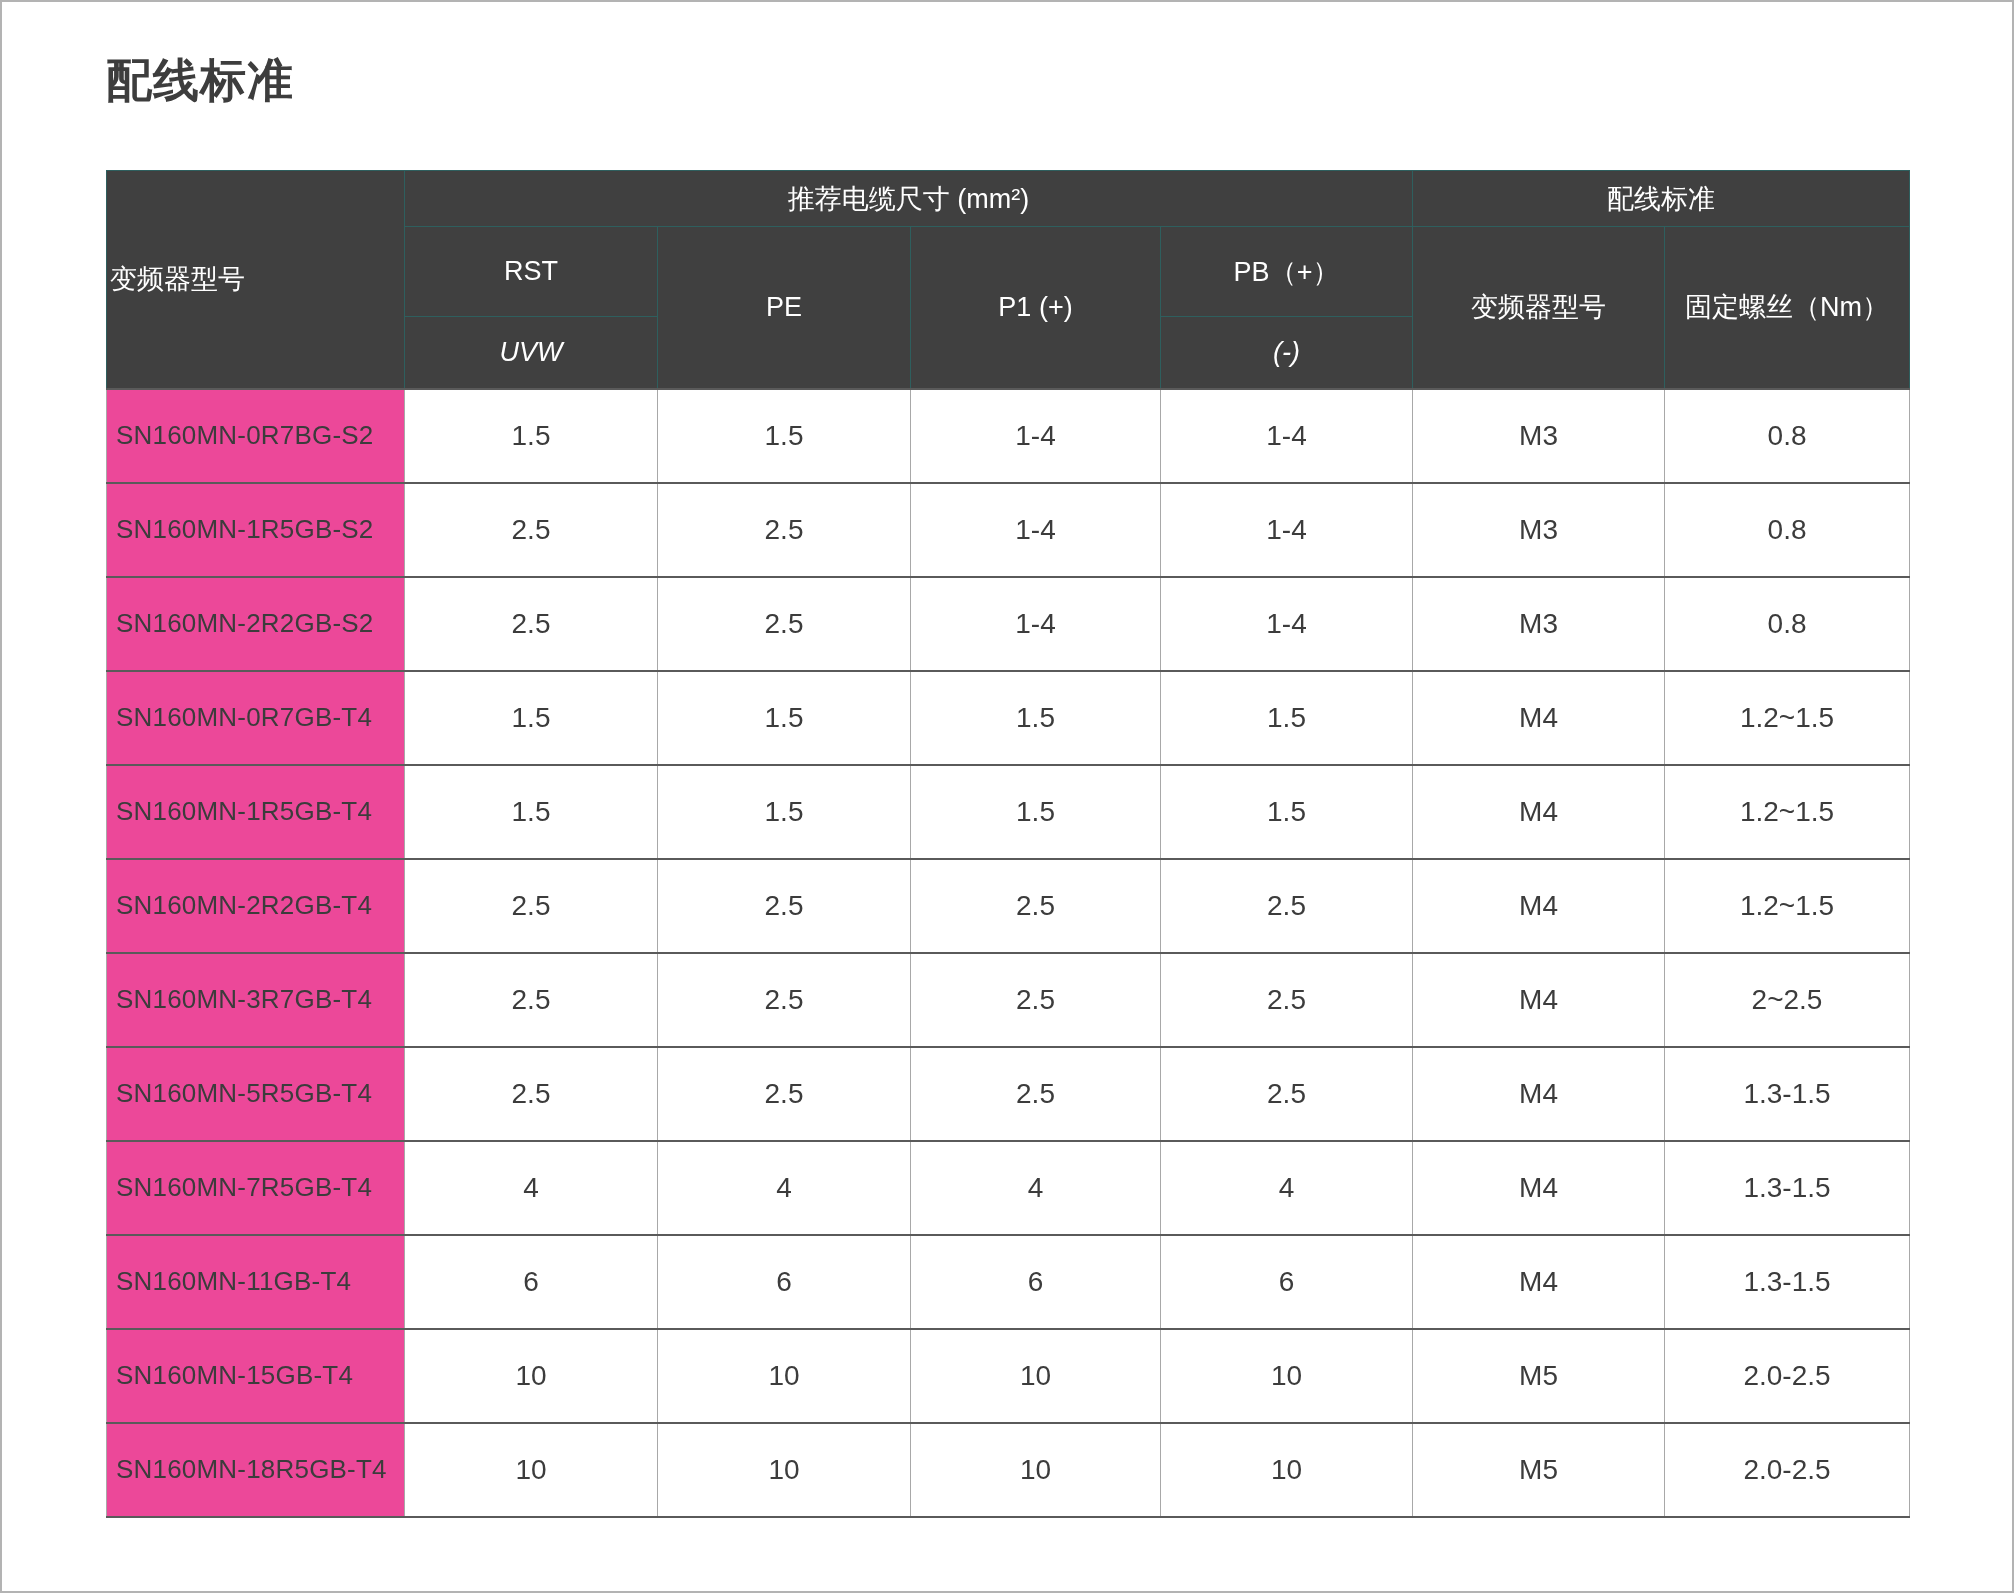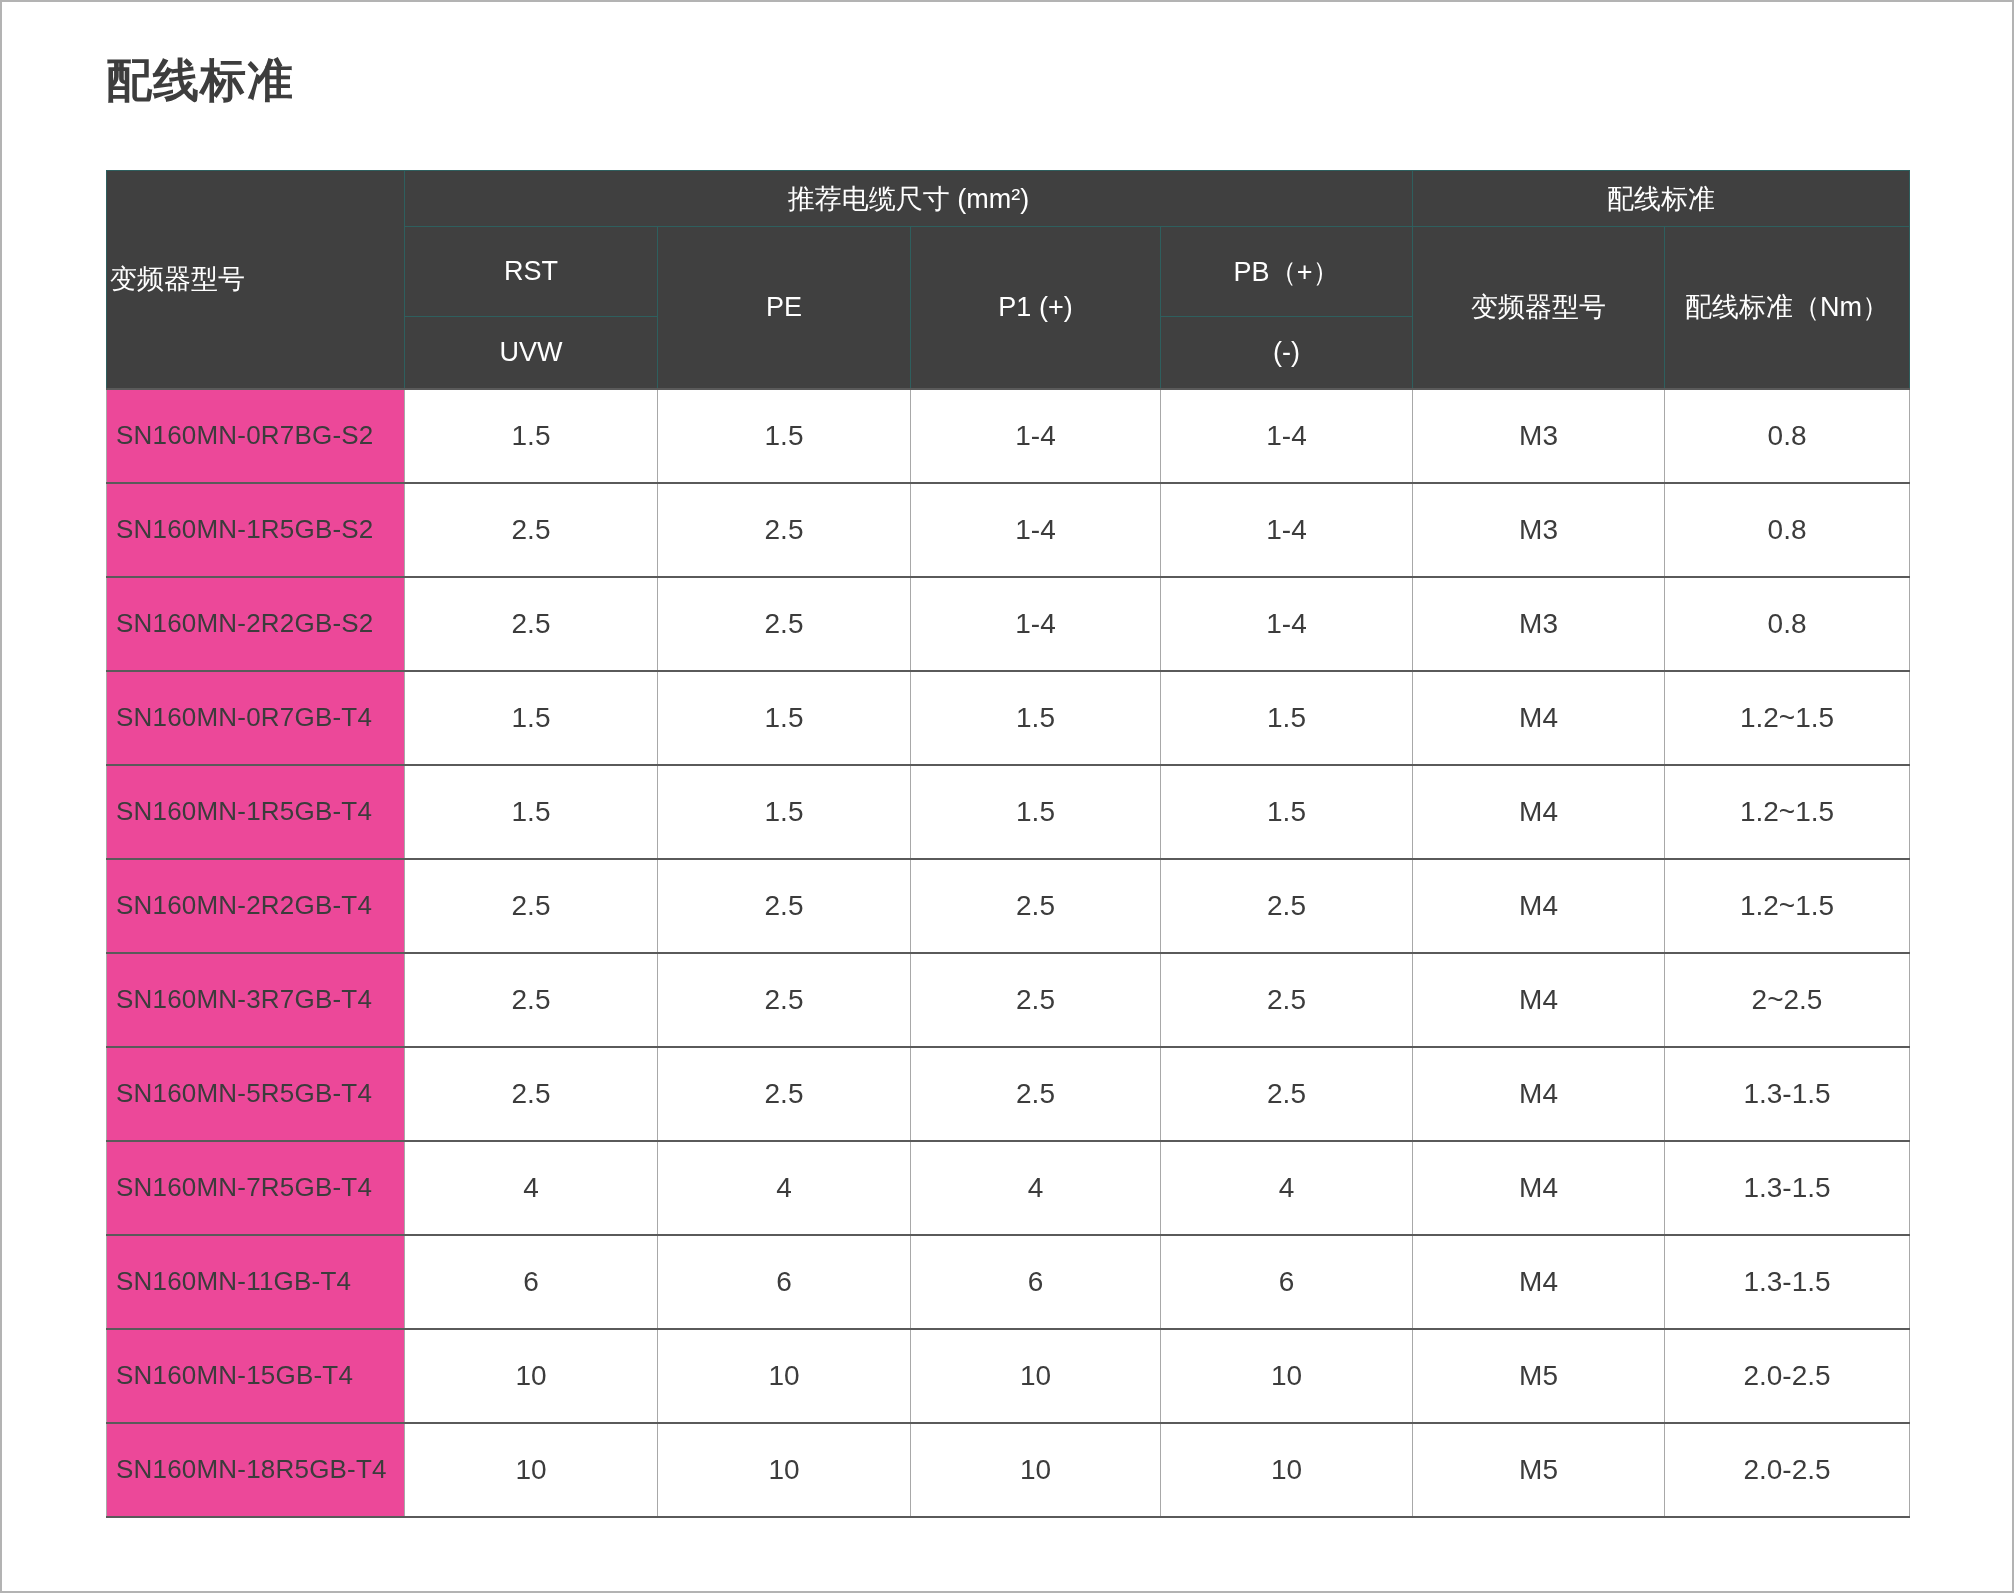--- a/index.html
+++ b/index.html
@@ -35,21 +35,21 @@
     color: #ffffff;
     font-weight: normal;
     font-size: 27px;
     text-align: center;
     vertical-align: middle;
     border: 1px solid #2e5f5e;
     padding: 0;
   }
   tr.hdr-row-a th { height: 56px; }
   tr.hdr-row-b th { height: 90px; }
-  tr.hdr-row-c th { height: 72px; }
+  tr.hdr-row-c th { height: 72px; font-style: italic; }
   th.model-hdr { text-align: left; padding-left: 3px; }
   tbody td {
     height: 94px;
     font-size: 28px;
     text-align: center;
     vertical-align: middle;
     border-left: 1px solid #a8a8a8;
     border-right: 1px solid #a8a8a8;
     border-top: 2px solid #5a5a5a;
     border-bottom: 2px solid #5a5a5a;
@@ -84,21 +84,21 @@
       <th class="model-hdr" rowspan="3">变频器型号</th>
       <th colspan="4">推荐电缆尺寸 (mm²)</th>
       <th colspan="2">配线标准</th>
     </tr>
     <tr class="hdr-row-b">
       <th>RST</th>
       <th rowspan="2">PE</th>
       <th rowspan="2">P1 (+)</th>
       <th>PB（+）</th>
       <th rowspan="2">变频器型号</th>
-      <th rowspan="2">配线标准（Nm）</th>
+      <th rowspan="2">固定螺丝（Nm）</th>
     </tr>
     <tr class="hdr-row-c">
       <th>UVW</th>
       <th>(-)</th>
     </tr>
   </thead>
   <tbody>
   <tr>
     <td class="model">SN160MN-0R7BG-S2</td>
     <td>1.5</td>

